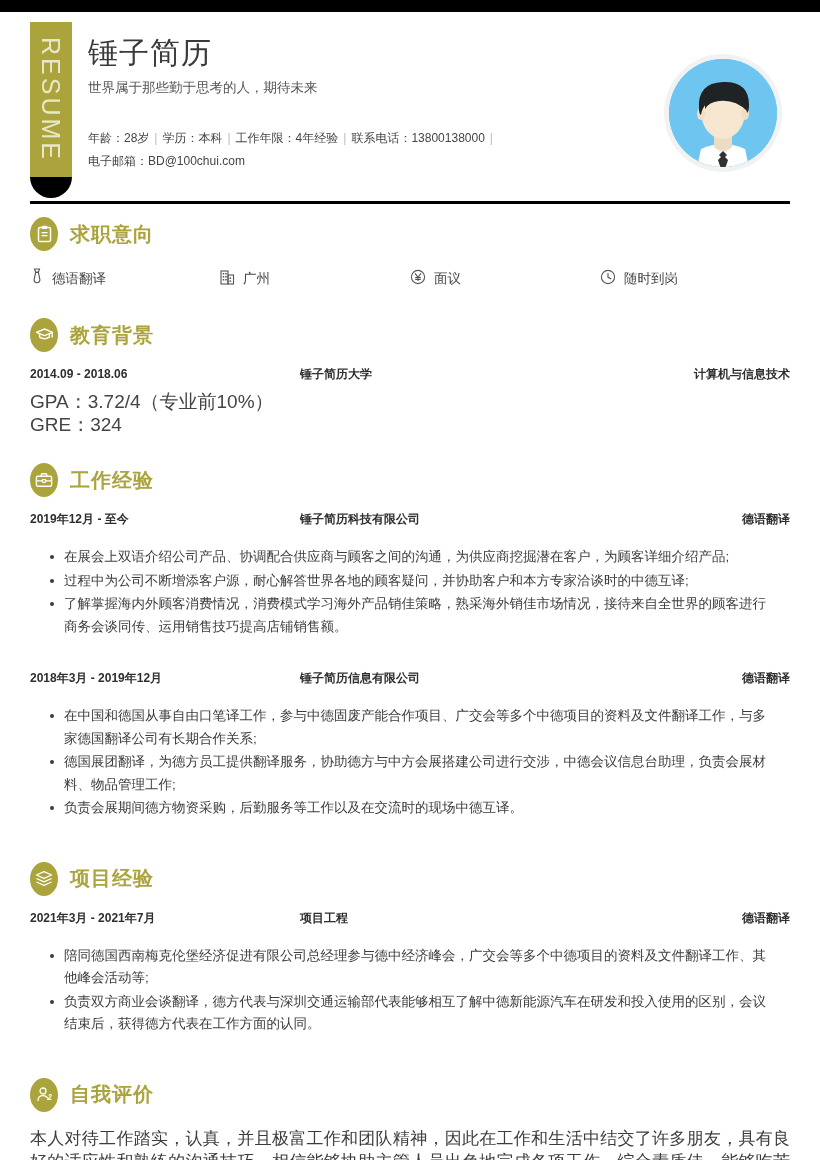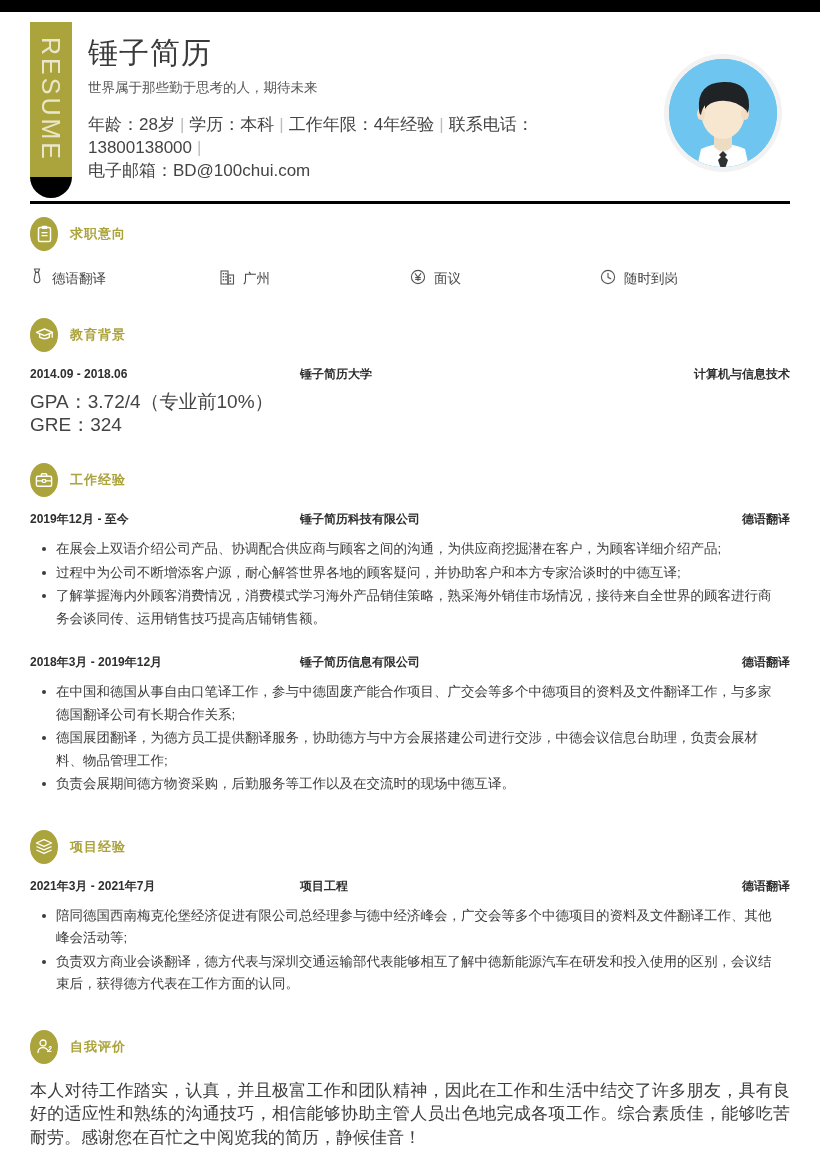--- a/index.html
+++ b/index.html
@@ -76,22 +76,22 @@
     letter-spacing: 1px;
     line-height: 38px;
   }
   .tagline {
     margin-top: 6px;
     font-size: 13.5px;
     color: #555555;
     line-height: 20px;
   }
   .contact {
-    margin-top: 15px;
-    font-size: 17px;
+    margin-top: 29px;
+    font-size: 12px;
     color: #444444;
     line-height: 23px;
   }
   .contact .sep {
     color: #bcbcbc;
     padding: 0 5px;
     font-weight: 300;
   }
 
   
@@ -139,21 +139,21 @@
     width: 28px; height: 34px;
     border-radius: 50%;
     background: #aba33c;
     display: flex;
     align-items: center;
     justify-content: center;
     flex: 0 0 auto;
   }
   .sec-badge svg { display: block; }
   .sec-title {
-    font-size: 13px;
+    font-size: 20px;
     color: #aba33c;
     font-weight: bold;
     letter-spacing: 1px;
   }
 
   
   .intent-row {
     display: flex;
     margin-top: 12px;
     margin-bottom: 10px;
@@ -182,21 +182,21 @@
   .e-date { width: 270px; flex: 0 0 270px; }
   .e-org  { flex: 1 1 auto; }
   .e-role { flex: 0 0 auto; text-align: right; }
 
   .sub-line {
     font-size: 19px;
     color: #444444;
     line-height: 23px;
   }
 
-  ul.bullets { list-style: none; margin: 7px; padding: 0; }
+  ul.bullets { list-style: none; margin: 15px; padding: 0; }
   ul.bullets li {
     position: relative;
     padding-left: 19px;
     font-size: 13.5px;
     color: #3c3c3c;
     line-height: 22.5px;
     margin-bottom: 1px;
   }
   ul.bullets li::before {
     content: "";

